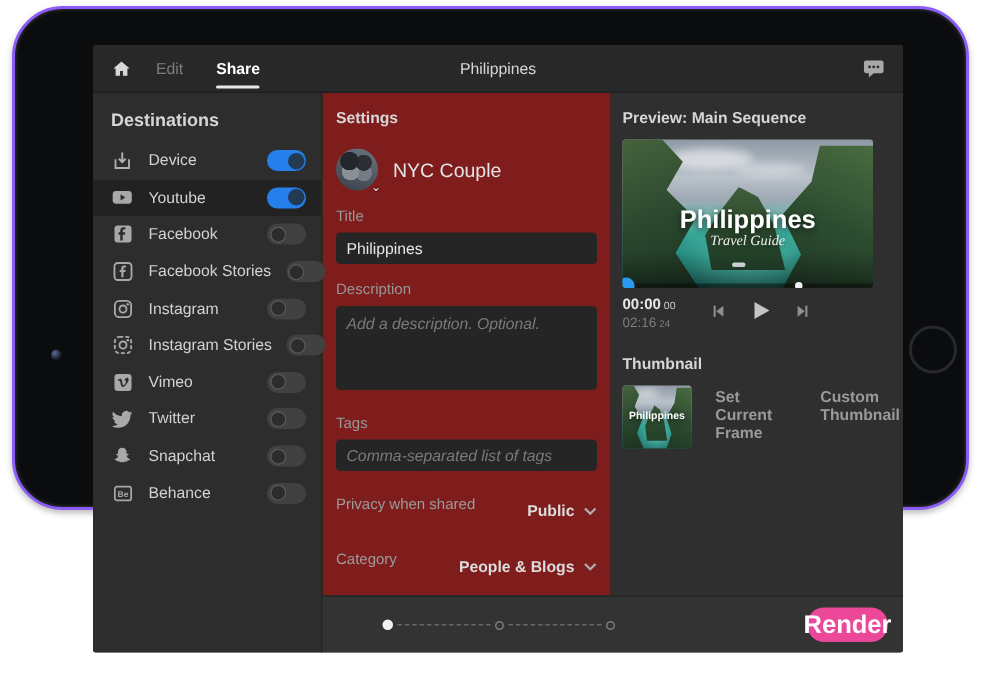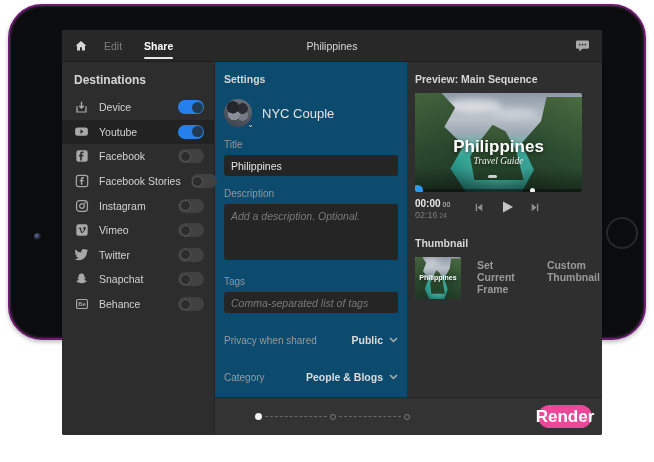--- a/index.html
+++ b/index.html
@@ -1,20 +1,20 @@
 <!DOCTYPE html>
 <html><head>
 <meta charset="utf-8">
 <style>
   * { margin:0; padding:0; box-sizing:border-box; }
   html,body { width:654px; height:462px; background:#ffffff; font-family:"Liberation Sans", sans-serif; overflow:hidden; }
 
   
   .device { position:absolute; left:8px; top:4px; width:638px; height:336px;
-    background:#0b0c0e; border-radius:34px; border:2px solid #701a75;
+    background:#0b0c0e; border-radius:34px; border:2px solid #8b5cf6;
     box-shadow: inset 0 0 3px rgba(255,255,255,.22), 0 2px 4px rgba(0,0,0,.28); }
   .camera-dot { position:absolute; left:24px; top:227px; width:7px; height:7px; border-radius:50%;
     background:radial-gradient(circle at 35% 35%, #5a6a95, #131722 70%); }
   .home-button { position:absolute; left:596px; top:211px; width:32px; height:32px; border-radius:50%;
     border:2px solid #26282c; }
 
   
   .screen { position:absolute; left:52px; top:24px; width:540px; height:405px; background:#2e2e2e;
     border-radius:2px; overflow:hidden; color:#d8d8d8; }
 
@@ -40,39 +40,39 @@
   .toggle { width:26px; height:14px; border-radius:7px; position:relative; flex:none; }
   .toggle.on  { background:#2680eb; }
   .toggle.on::after  { content:''; position:absolute; right:1.5px; top:1.5px; width:11px; height:11px; border-radius:50%; background:#223a52; }
   .toggle.off { background:#414141; }
   .toggle.off::after { content:''; position:absolute; left:1.5px; top:1.5px; width:11px; height:11px; border-radius:50%; background:#2c2c2c; box-shadow:inset 0 0 0 1px #585858; }
 
   
   .right-wrap { flex:1; display:flex; flex-direction:column; }
   .cols { flex:1; display:flex; overflow:hidden; }
 
-  .settings-col { width:192px; background:#0c4a6e; padding:0 9px; }
+  .settings-col { width:192px; background:#7f1d1d; padding:0 9px; }
   .col-header { font-size:10.5px; font-weight:bold; color:#d6d6d6; margin-top:11px; }
   .account-row { display:flex; align-items:center; gap:10px; margin-top:14px; }
   .avatar { width:28px; height:28px; border-radius:50%; position:relative; flex:none;
     background:
       radial-gradient(circle at 32% 30%, #23262b 0 22%, transparent 23%),
       radial-gradient(circle at 66% 34%, #2b2f35 0 20%, transparent 21%),
       radial-gradient(circle at 35% 55%, #8b8f96 0 24%, transparent 25%),
       radial-gradient(circle at 66% 58%, #757b84 0 22%, transparent 23%),
       linear-gradient(200deg,#6b7480,#3a4048); }
   .avatar-chevron { position:absolute; right:-2px; bottom:-2px; font-size:8px; color:#e8e8e8; text-shadow:0 0 2px #000; }
   .account-name { font-size:13px; color:#e4e4e4; }
   .field-label { font-size:10px; color:#979797; margin-top:12px; }
   .text-input, .text-area { width:100%; background:#252525; border:none; border-radius:3px; color:#e6e6e6;
     font-size:10.5px; font-family:"Liberation Sans",sans-serif; padding:4px 7px; margin-top:5px; outline:none; resize:none; }
   .text-input { height:21px; }
   .text-area { height:56px; padding-top:6px; }
   .text-input::placeholder, .text-area::placeholder { color:#7a7a7a; font-style:italic; }
-  .sel-row { display:flex; align-items:center; justify-content:space-between; margin-top:17px; height:20px; }
+  .sel-row { display:flex; justify-content:space-between; margin-top:17px; height:20px; }
   .sel-label { font-size:10px; color:#9b9b9b; }
   .sel-value { display:flex; align-items:center; gap:6px; font-size:10.5px; color:#dcdcdc; font-weight:bold; }
 
   .preview-col { flex:1; background:#2f2f2f; padding:0 0 0 8px; }
 
   
   .scene { position:relative; overflow:hidden; border-radius:2px;
     background:linear-gradient(180deg,#8f99a6 0%,#b9c1c9 26%,#9fa9b4 40%,#6fb7ae 52%,#35a797 64%,#23877c 80%,#1c6e66 100%); }
   .cloud { position:absolute; background:rgba(255,255,255,.55); border-radius:50%; filter:blur(3px); }
   .cloud.c1 { left:18%; top:6%; width:34%; height:14%; }
@@ -221,20 +221,31 @@
             <svg width="14" height="14" viewBox="0 0 16 16">
                 <rect x="1.8" y="1.8" width="12.4" height="12.4" rx="3.4" fill="none" stroke="#a8a8a8" stroke-width="1.4"></rect>
                 <circle cx="8" cy="8" r="2.7" fill="none" stroke="#a8a8a8" stroke-width="1.4"></circle>
                 <circle cx="11.6" cy="4.4" r="1" fill="#a8a8a8"></circle>
               </svg>
           </span>
           <span class="dest-label">Instagram</span>
           <span class="toggle off"></span>
         </div>
 
+        <div class="dest-row">
+          <span class="dest-icon">
+            <svg width="14" height="14" viewBox="0 0 16 16">
+                <rect x="1.8" y="1.8" width="12.4" height="12.4" rx="3.4" fill="none" stroke="#a8a8a8" stroke-width="1.4" stroke-dasharray="3 1.6"></rect>
+                <circle cx="8" cy="8" r="2.7" fill="none" stroke="#a8a8a8" stroke-width="1.4"></circle>
+                <circle cx="11.6" cy="4.4" r="1" fill="#a8a8a8"></circle>
+              </svg>
+          </span>
+          <span class="dest-label">Instagram Stories</span>
+          <span class="toggle off"></span>
+        </div>
 
         <div class="dest-row">
           <span class="dest-icon">
             <svg width="14" height="14" viewBox="0 0 16 16">
                 <rect x="1.5" y="1.5" width="13" height="13" rx="2.5" fill="#a8a8a8"></rect>
                 <path d="M4 6.2c1-.9 2-1.4 2.6-.8.6.5.7 1.9 1.1 3.6.3 1.1.6 1.6 1.2.9.7-.8 1.3-2 1.4-2.7.1-.9-.6-.8-1.3-.5.6-1.9 1.7-2.6 2.7-2.2 1.1.5.8 2-.6 4.1-1.5 2.3-2.8 3.4-3.8 2.7-.8-.6-1-2.1-1.4-3.7-.2-.9-.5-1.3-1.2-.8z" fill="#2d2d2d"></path>
               </svg>
           </span>
           <span class="dest-label">Vimeo</span>
           <span class="toggle off"></span>

